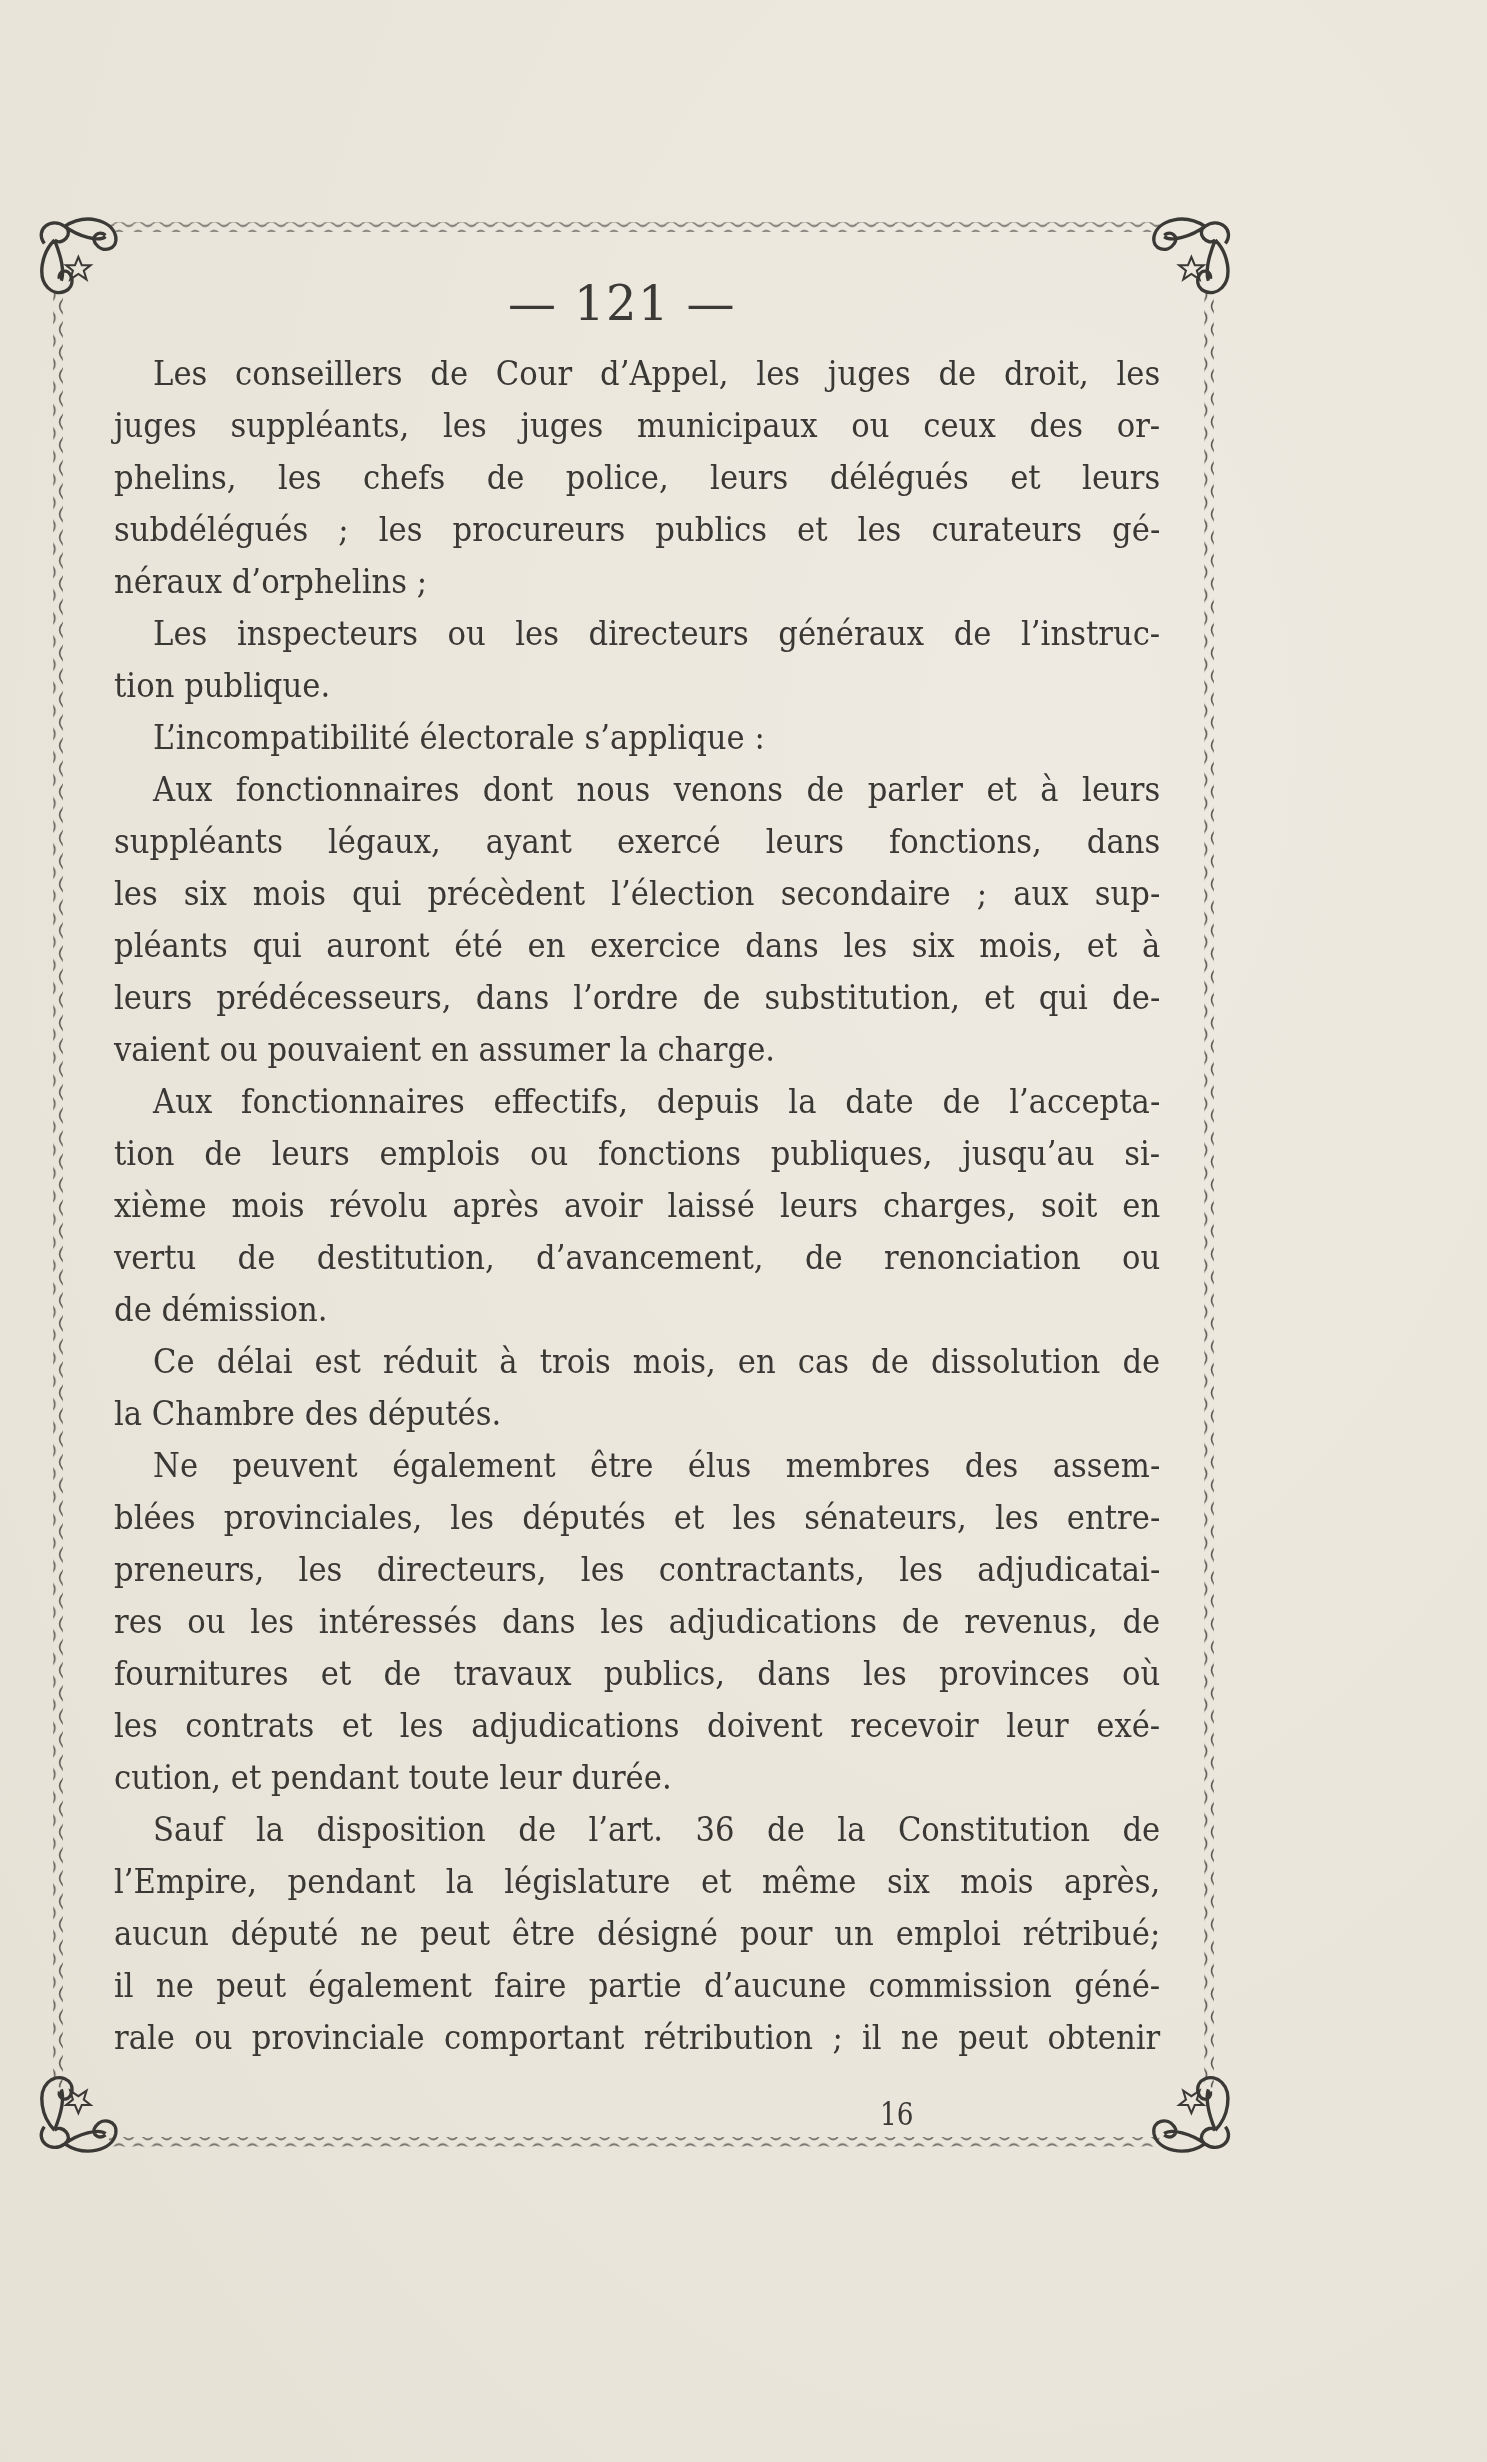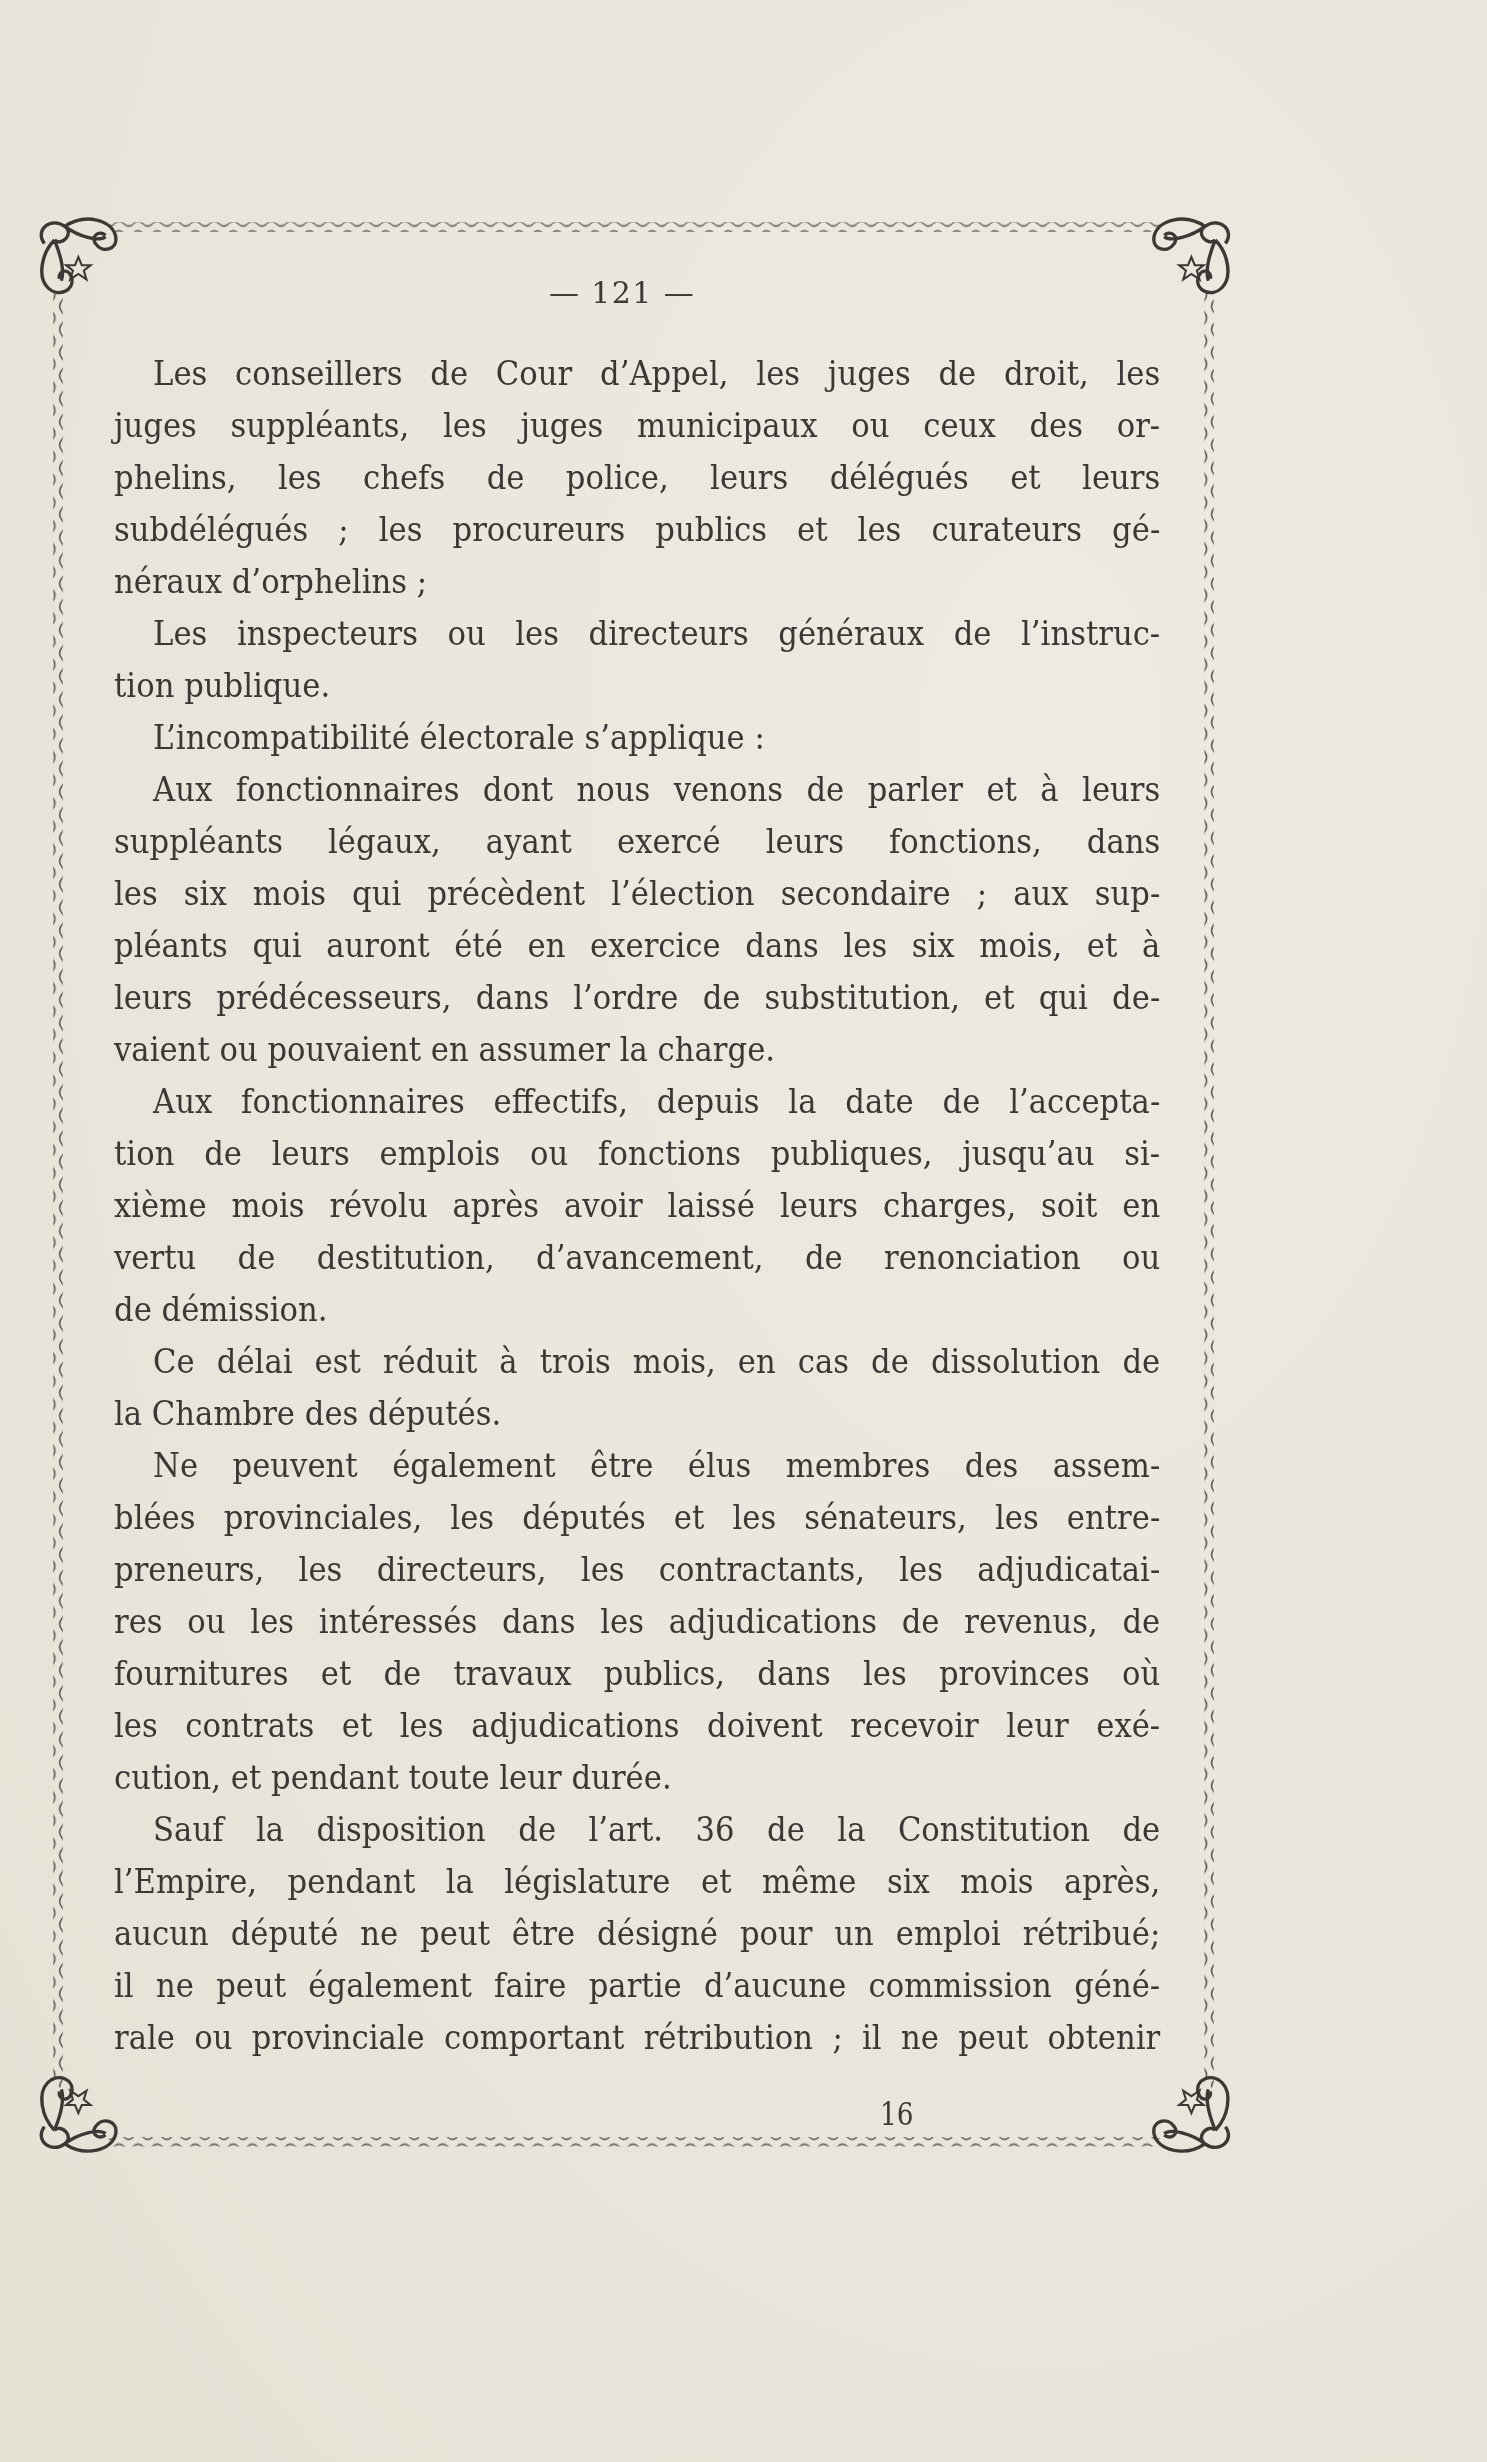--- a/index.html
+++ b/index.html
@@ -6,21 +6,21 @@
     body {
       width: 1488px; height: 2462px; position: relative; overflow: hidden;
       background: #ebe7dd;
       background-image: radial-gradient(ellipse at 70% 30%, #eeeae1 0%, #e9e5da 60%, #e6e1d5 100%);
       font-family: "DejaVu Serif", "Liberation Serif", serif;
       color: #3a3835;
     }
     .frame { position: absolute; left: 0; top: 0; width: 1488px; height: 2462px; }
     .page-number {
       position: absolute; left: 0; width: 1244px; top: 275px;
-      text-align: center; font-size: 30px; letter-spacing: 1.4px; color: #3c3a37;
+      text-align: center; font-size: 48px; letter-spacing: 1.4px; color: #3c3a37;
     }
     .text-block {
       position: absolute; left: 114px; top: 348px; width: 1046px;
       font-size: 33px; line-height: 52px;
       font-family: "DejaVu Serif", "Liberation Serif", serif;
       transform: scaleX(0.93); transform-origin: left top;
       width: 1125px;
     }
     .line { display: block; white-space: nowrap; text-align: justify; text-align-last: justify; height: 52px; }
     .line.last { text-align-last: left; }

